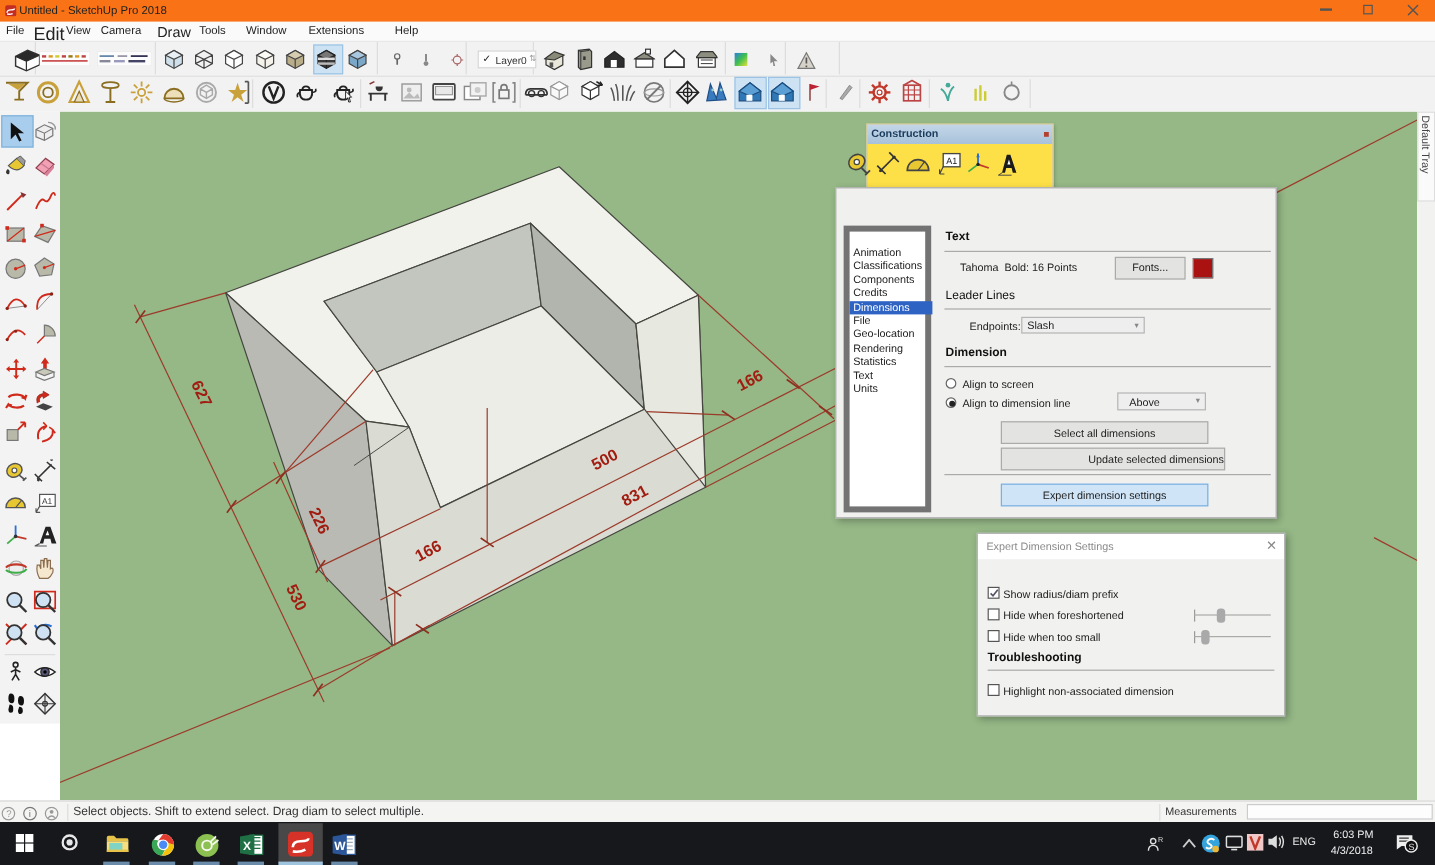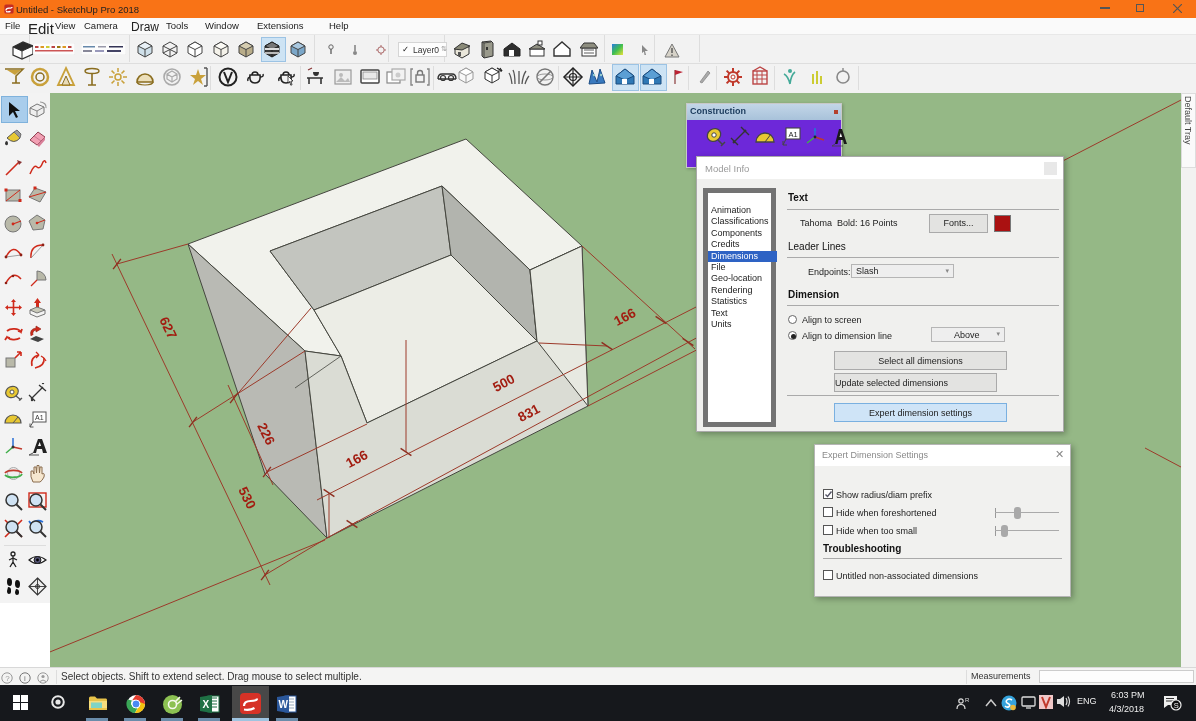--- a/index.html
+++ b/index.html
@@ -549,21 +549,21 @@
     <text x="243" y="500" font-size="13.5" font-weight="bold" fill="#a21d11" text-anchor="middle" font-family="Liberation Sans" transform="rotate(64 243 500)">530</text>
     <text x="359" y="463" font-size="13.5" font-weight="bold" fill="#a21d11" text-anchor="middle" font-family="Liberation Sans" transform="rotate(-28 359 463)">166</text>
     <text x="506" y="387" font-size="13.5" font-weight="bold" fill="#a21d11" text-anchor="middle" font-family="Liberation Sans" transform="rotate(-28 506 387)">500</text>
     <text x="531" y="417" font-size="13.5" font-weight="bold" fill="#a21d11" text-anchor="middle" font-family="Liberation Sans" transform="rotate(-28 531 417)">831</text>
     <text x="627" y="321" font-size="13.5" font-weight="bold" fill="#a21d11" text-anchor="middle" font-family="Liberation Sans" transform="rotate(-28 627 321)">166</text>
   </svg>
 <div class="ab" style="left:1181px;top:93px;width:15px;height:574px;background:#f2f2f1">
 <div class="ab" style="left:0px;top:0px;width:15px;height:75px;background:#fafafa;border:1px solid #ddd"></div>
 <span class="ab" style="left:2px;top:3px;font-size:9px;color:#444;writing-mode:vertical-rl;white-space:nowrap">Default Tray</span>
 </div>
-<div class="ab" style="left:686px;top:103px;width:156px;height:65px;background:#6d28d9;border:1px solid #c8c8c8;box-shadow:1px 1px 3px rgba(0,0,0,0.25)">
+<div class="ab" style="left:722px;top:103px;width:156px;height:65px;background:#fde047;border:1px solid #c8c8c8;box-shadow:1px 1px 3px rgba(0,0,0,0.25)">
  <div class="ab" style="left:0;top:0;width:154px;height:16px;background:linear-gradient(#c3d6e8,#a8c2da)">
   <span class="ab" style="left:3px;top:2px;font-size:9px;font-weight:bold;color:#1a3a5c">Construction</span>
   <span class="ab" style="left:147px;top:6px;width:4px;height:4px;background:#b3402e"></span>
  </div>
 </div>
 <svg class="ab" style="left:704px;top:125px" width="22" height="24" viewBox="0 0 22 24">
     <ellipse cx="10" cy="10" rx="7" ry="6" fill="#e8c832" stroke="#444" stroke-width="1.3" transform="rotate(-35 10 10)"></ellipse>
     <circle cx="10" cy="10" r="2.2" fill="#fff" stroke="#444"></circle>
     <path d="M14 15 L19 20 M17 21 L21 17" stroke="#444" stroke-width="1.5"></path>
   </svg>
@@ -587,46 +587,42 @@
     <path d="M11 12 L3 18" stroke="#3fae49" stroke-width="1.5"></path>
     <path d="M11 3 L9.5 6 L12.5 6 Z" fill="#2a6fd6"></path>
     <circle cx="11" cy="12" r="1.4" fill="#222"></circle>
   </svg>
 <svg class="ab" style="left:829px;top:125px" width="22" height="24" viewBox="0 0 22 24">
     <path d="M6 19 L10 4 L13 4 L18 19 L15 19 L14 15 L9.5 15 L8.5 19 Z" fill="#1a1a1a"></path>
     <path d="M10.5 12 L13 12 L11.8 8 Z" fill="#fff"></path>
     <path d="M6 19 L3 21 L14 21" fill="none" stroke="#444" stroke-width="0.8"></path>
   </svg>
 <div class="ab" style="left:696px;top:156px;width:368px;height:276px;background:#f0f0ee;border:1px solid #a9a9a9;box-shadow:2px 2px 6px rgba(0,0,0,0.3)">
- <div class="ab" style="left:0;top:0;width:366px;height:22px;background:#ffffff">
-  <span class="ab" style="left:8px;top:6px;font-size:9.5px;color:#9a9a9a">Model Info</span>
-  <span class="ab" style="left:347px;top:5px;width:13px;height:13px;background:#e8e8e8"></span>
- </div>
  <div class="ab" style="left:6px;top:31px;width:73px;height:239px;background:#fff;border:5px solid #737373;font-size:9px;color:#222;line-height:11.4px;padding:12px 0 0 3px">
 Animation<br>Classifications<br>Components<br>Credits<br><span style="background:#2e63c4;color:#fff;display:inline-block;width:69px;margin-left:-3px;padding-left:3px">Dimensions</span><br>File<br>Geo-location<br>Rendering<br>Statistics<br>Text<br>Units
  </div>
  <span class="ab" style="left:91px;top:35px;font-size:10px;font-weight:bold;color:#111">Text</span>
  <div class="ab" style="left:90px;top:52px;width:272px;height:1px;background:#aaa"></div>
  <span class="ab" style="left:103px;top:61px;font-size:9px;color:#222">Tahoma&nbsp; Bold: 16 Points</span>
  <div class="ab" style="left:232px;top:57px;width:59px;height:19px;background:#e3e3e1;border:1px solid #aaa;font-size:9px;color:#222;text-align:center;line-height:17px">Fonts...</div>
  <div class="ab" style="left:297px;top:58px;width:17px;height:17px;background:#aa1111;border:1px solid #777"></div>
  <span class="ab" style="left:91px;top:84px;font-size:10px;font-weight:normal;color:#111">Leader Lines</span>
  <div class="ab" style="left:90px;top:100px;width:272px;height:1px;background:#aaa"></div>
  <span class="ab" style="left:111px;top:110px;font-size:9px;color:#222">Endpoints:</span>
  <div class="ab" style="left:154px;top:107px;width:103px;height:14px;background:#eee;border:1px solid #b5b5b5;font-size:9px;color:#222;padding:1px 0 0 4px">Slash<span class="ab" style="right:4px;top:2px;color:#888;font-size:7px">▾</span></div>
  <span class="ab" style="left:91px;top:132px;font-size:10px;font-weight:bold;color:#111">Dimension</span>
  <div class="ab" style="left:90px;top:148px;width:272px;height:1px;background:#aaa"></div>
  <div class="ab" style="left:91px;top:158px;width:9px;height:9px;border:1px solid #666;border-radius:50%;background:#fff"></div>
  <span class="ab" style="left:105px;top:158px;font-size:9px;color:#222">Align to screen</span>
  <div class="ab" style="left:91px;top:174px;width:9px;height:9px;border:1px solid #666;border-radius:50%;background:#fff"></div>
  <div class="ab" style="left:94px;top:177px;width:5px;height:5px;border-radius:50%;background:#222"></div>
  <span class="ab" style="left:105px;top:174px;font-size:9px;color:#222">Align to dimension line</span>
- <div class="ab" style="left:234px;top:170px;width:74px;height:15px;background:#eee;border:1px solid #b5b5b5;font-size:9px;color:#222;padding:2px 0 0 22px">Above<span class="ab" style="right:4px;top:2px;color:#888;font-size:7px">▾</span></div>
+ <div class="ab" style="left:234px;top:170px;width:74px;height:15px;background:#eee;border:1px solid #b5b5b5;font-size:9px;color:#222;padding:2px 0 0 9px">Above<span class="ab" style="right:4px;top:2px;color:#888;font-size:7px">▾</span></div>
  <div class="ab" style="left:137px;top:194px;width:173px;height:19px;background:#e3e3e1;border:1px solid #aaa;font-size:9px;color:#222;text-align:center;line-height:18px">Select all dimensions</div>
- <div class="ab" style="left:137px;top:216px;width:163px;height:19px;background:#e3e3e1;border:1px solid #aaa;font-size:9px;color:#222;text-align:left;line-height:18px">Update selected dimensions</div>
+ <div class="ab" style="left:137px;top:216px;width:187px;height:19px;background:#e3e3e1;border:1px solid #aaa;font-size:9px;color:#222;text-align:right;line-height:18px">Update selected dimensions</div>
  <div class="ab" style="left:90px;top:238px;width:272px;height:1px;background:#aaa"></div>
  <div class="ab" style="left:137px;top:246px;width:173px;height:19px;background:#cfe4f7;border:1px solid #7ab0e0;font-size:9px;color:#222;text-align:center;line-height:18px">Expert dimension settings</div>
 </div>
 <div class="ab" style="left:814px;top:444px;width:257px;height:153px;background:#f1f1ef;border:1px solid #b5b5b5;box-shadow:2px 2px 6px rgba(0,0,0,0.3)">
  <div class="ab" style="left:0;top:0;width:255px;height:21px;background:#fff">
   <span class="ab" style="left:7px;top:5px;font-size:9px;color:#8a8a8a">Expert Dimension Settings</span>
   <span class="ab" style="left:240px;top:3px;font-size:11px;color:#888">✕</span>
  </div>
  <div class="ab" style="left:8px;top:44px;width:10px;height:10px;border:1px solid #555;background:#fff"></div>
  <svg class="ab" style="left:9px;top:45px" width="9" height="9" viewBox="0 0 9 9">
@@ -639,34 +635,34 @@
  <div class="ab" style="left:180px;top:67px;width:64px;height:1px;background:#aaa"></div>
  <div class="ab" style="left:199px;top:62px;width:7px;height:12px;background:#a9a9a9;border-radius:3px"></div>
  <div class="ab" style="left:8px;top:80px;width:10px;height:10px;border:1px solid #555;background:#fff"></div>
  <span class="ab" style="left:21px;top:81px;font-size:9px;color:#222">Hide when too small</span>
  <div class="ab" style="left:180px;top:81px;width:1px;height:10px;background:#999"></div>
  <div class="ab" style="left:180px;top:85px;width:64px;height:1px;background:#aaa"></div>
  <div class="ab" style="left:186px;top:80px;width:7px;height:12px;background:#a9a9a9;border-radius:3px"></div>
  <span class="ab" style="left:8px;top:98px;font-size:10px;font-weight:bold;color:#111">Troubleshooting</span>
  <div class="ab" style="left:8px;top:113px;width:239px;height:1px;background:#aaa"></div>
  <div class="ab" style="left:8px;top:125px;width:10px;height:10px;border:1px solid #555;background:#fff"></div>
- <span class="ab" style="left:21px;top:126px;font-size:9px;color:#222">Untitled non-associated dimensions</span>
+ <span class="ab" style="left:21px;top:126px;font-size:9px;color:#222">Highlight non-associated dimension</span>
 </div>
 <div class="ab" style="left:0;top:667px;width:1196px;height:18px;background:#f4f4f3;border-top:1px solid #d8d8d8">
  <svg class="ab" style="left:1px;top:4px" width="52" height="12" viewBox="0 0 52 12">
   <circle cx="6" cy="6" r="5.2" fill="none" stroke="#999" stroke-width="1"></circle>
       <text x="4.2" y="8.8" font-size="8" fill="#999" font-family="Liberation Sans">?</text>
   <circle cx="24" cy="6" r="5.2" fill="none" stroke="#777" stroke-width="1"></circle>
       <text x="23" y="8.8" font-size="8" fill="#777" font-family="Liberation Sans">i</text>
   <circle cx="42" cy="6" r="5.2" fill="none" stroke="#999" stroke-width="1"></circle>
       <circle cx="42" cy="4.5" r="1.6" fill="#999"></circle>
       <path d="M39 9.5 Q42 6.5 45 9.5" stroke="#999" fill="none"></path>
  </svg>
  <div class="ab" style="left:56px;top:2px;width:1px;height:14px;background:#ddd"></div>
- <span class="ab" style="left:61px;top:3px;font-size:10px;color:#333">Select objects. Shift to extend select. Drag mouse to select multiple.</span>
+ <span class="ab" style="left:61px;top:3px;font-size:10px;color:#333">Select objects. Shift to extend select. Drag diam to select multiple.</span>
  <div class="ab" style="left:966px;top:2px;width:1px;height:14px;background:#ddd"></div>
  <span class="ab" style="left:971px;top:3px;font-size:9px;color:#333">Measurements</span>
  <div class="ab" style="left:1039px;top:2px;width:155px;height:13px;background:#fdfdfd;border:1px solid #ccc"></div>
 </div>
 <div class="ab" style="left:0;top:685px;width:1196px;height:36px;background:#16181c">
     <svg class="ab" style="left:13px;top:10px" width="15" height="15" viewBox="0 0 15 15">
       <rect x="0" y="0" width="7" height="7" fill="#fff"></rect>
       <rect x="8" y="0" width="7" height="7" fill="#fff"></rect>
       <rect x="0" y="8" width="7" height="7" fill="#fff"></rect>
       <rect x="8" y="8" width="7" height="7" fill="#fff"></rect>

